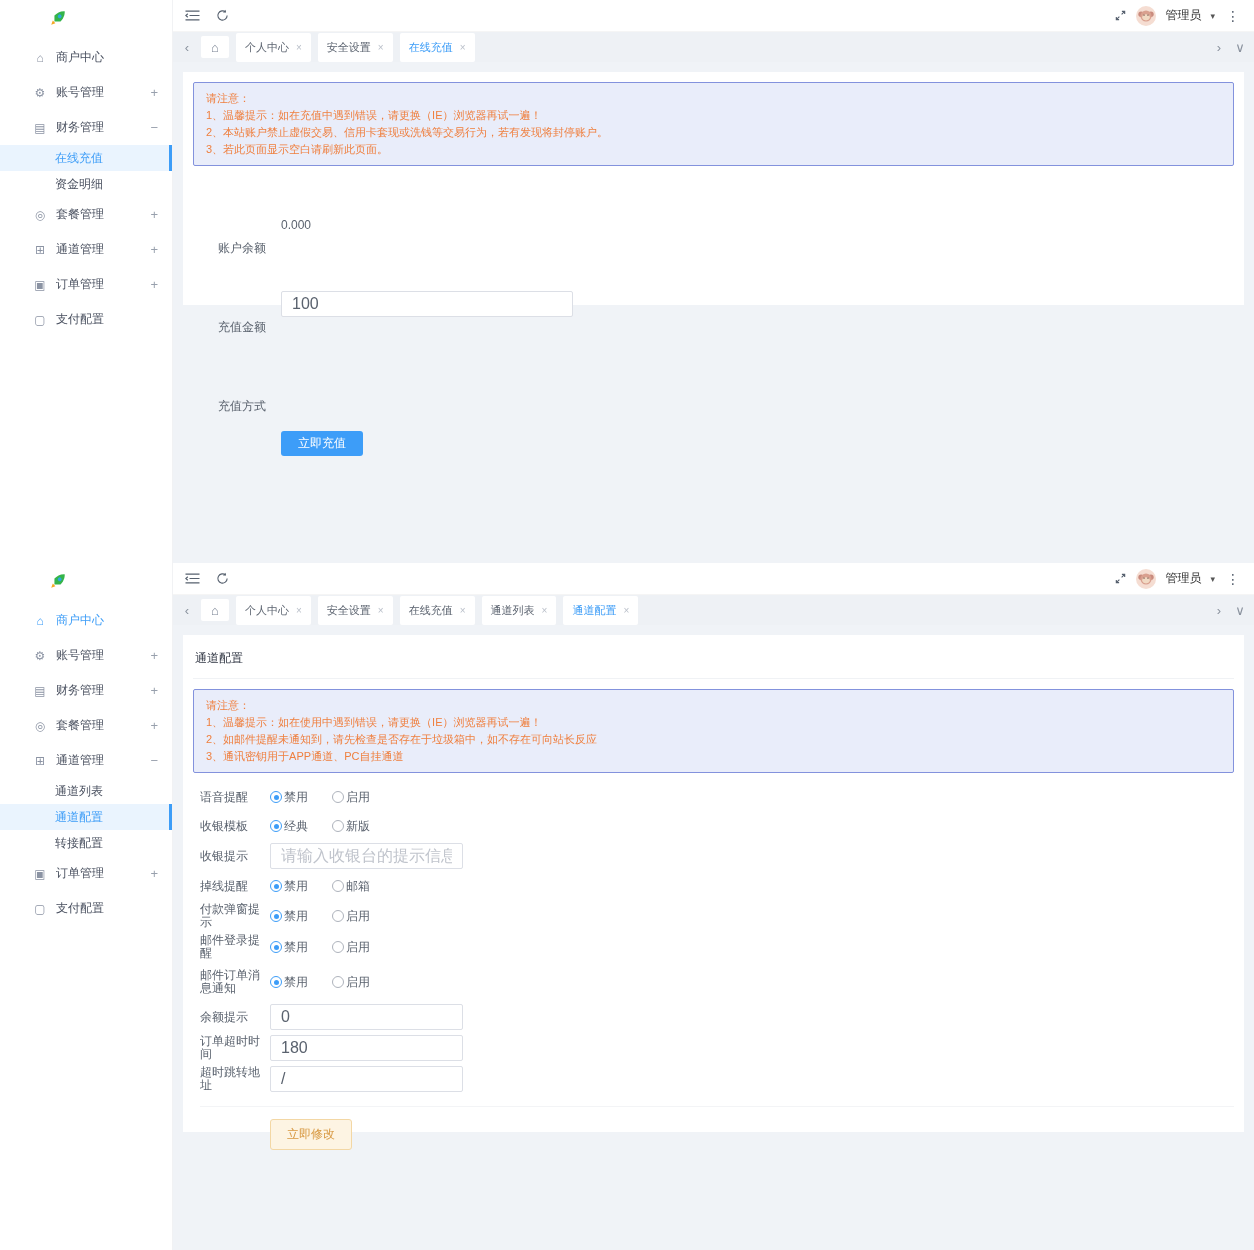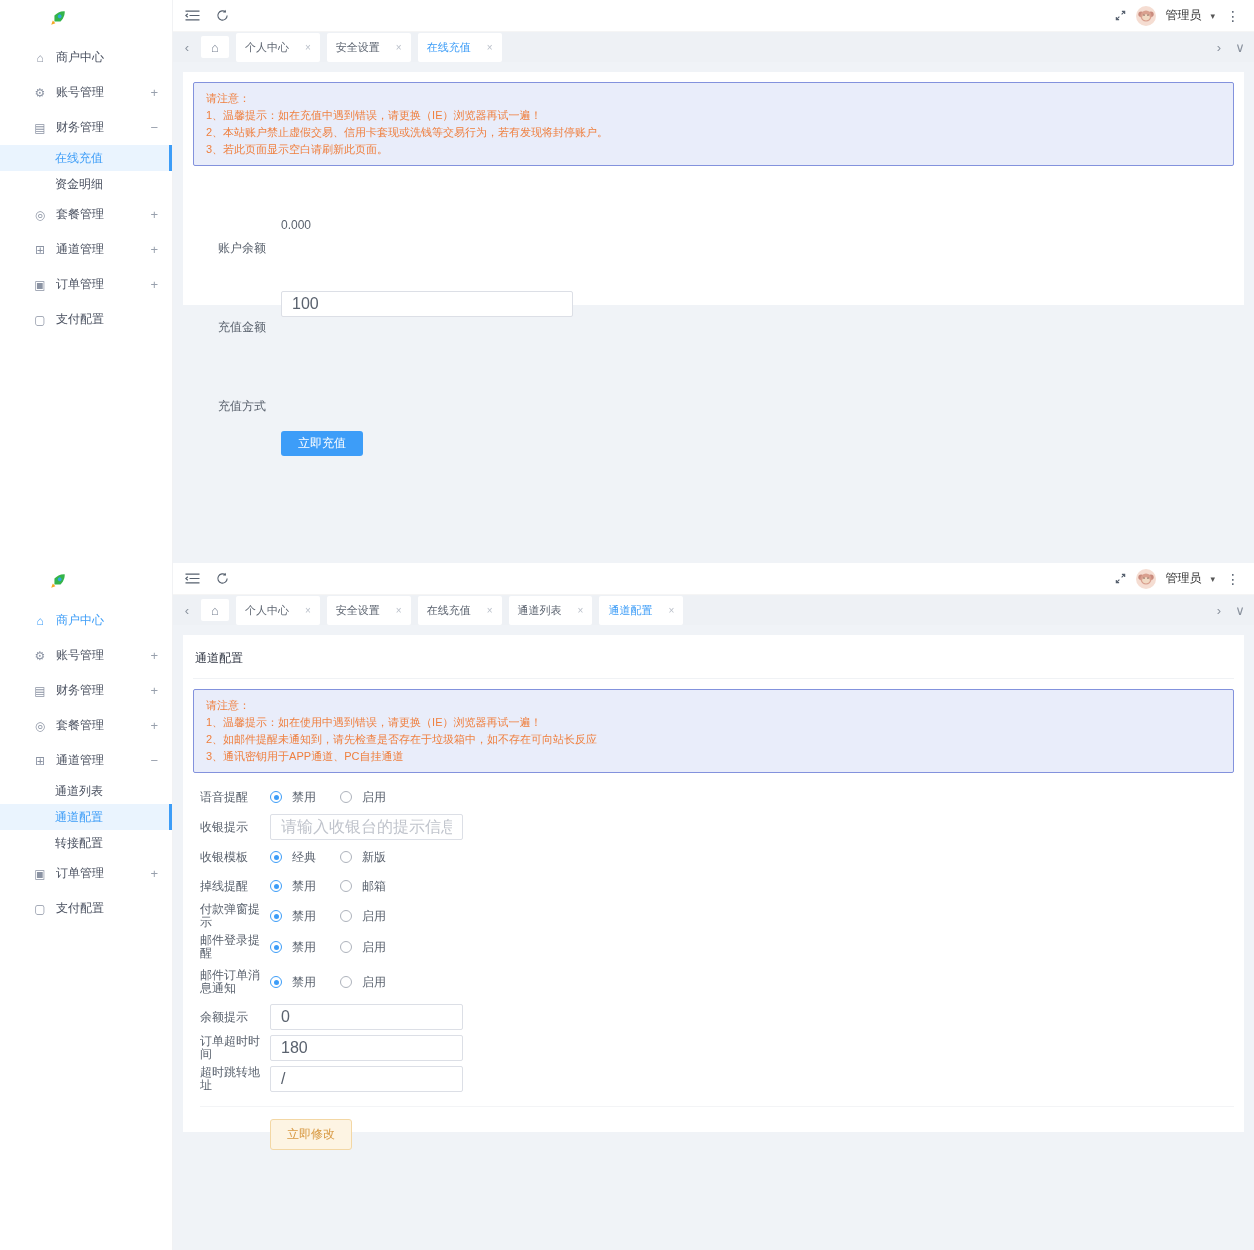--- a/index.html
+++ b/index.html
@@ -28,21 +28,21 @@
   .hicon { color:#56606e; display:flex; align-items:center; cursor:pointer; }
   .hdr-right { margin-left:auto; display:flex; align-items:center; gap:9px; }
   .avatar { width:20px; height:20px; border-radius:50%; overflow:hidden; background:#f5ddd2; display:flex; align-items:center; justify-content:center; flex:none; cursor:pointer; }
   .admin { font-size:12px; color:#333; cursor:pointer; }
   .caret { font-size:9px; color:#555; cursor:pointer; }
   .more { color:#56606e; font-size:14px; letter-spacing:0; cursor:pointer; padding:0 2px; }
 
   .tabbar { height:30px; background:#eef1f5; display:flex; align-items:center; padding:0 7px; gap:7px; }
   .nav-arrow { color:#8a929e; font-size:13px; width:14px; text-align:center; cursor:pointer; flex:none; }
   .tab-home { background:#fff; border-radius:2px; height:22px; width:28px; display:flex; align-items:center; justify-content:center; color:#7b8494; font-size:13px; cursor:pointer; flex:none; }
-  .tab { background:#fff; border-radius:2px; height:29px; display:flex; align-items:center; padding:0 9px; font-size:11px; color:#5c6470; gap:16px; cursor:pointer; flex:none; }
+  .tab { background:#fff; border-radius:2px; height:29px; display:flex; align-items:center; padding:0 9px; font-size:11px; color:#5c6470; gap:7px; cursor:pointer; flex:none; }
   .tab .tclose { color:#b9bfc9; font-size:10px; }
   .tab.active { color:#3d9df7; }
   .tab-spacer { flex:1; }
 
   .content { flex:1; background:#f0f3f7; padding:10px; }
   .card { background:#fff; }
   .p1 .card { height:233px; padding:10px; }
   .p2 .card { height:497px; padding:8px 10px; }
 
   .notice { background:#e9edfa; border:1px solid #8392dd; border-radius:2px; padding:7px 12px; font-size:11px; line-height:17px; color:#ef7f3e; }
@@ -56,21 +56,21 @@
   .ipt { border:1px solid #dcdfe6; border-radius:2px; height:26px; padding:0 10px; font-size:16px; color:#5a626e; outline:none; font-family:inherit; background:#fff; }
   .ipt::placeholder { color:#c0c4cc; }
   .ipt1 { width:292px; }
   .btn-primary { background:#3d9df8; color:#fff; border:none; border-radius:3px; font-size:12px; padding:4px 17px; margin-left:63px; margin-top:2px; cursor:pointer; font-family:inherit; }
 
   .form2 { padding:12px 0 0 7px; font-size:12px; color:#5a626e; }
   .frow2 { display:flex; align-items:center; margin-bottom:5px; min-height:24px; }
   .flabel2 { width:64px; margin-right:6px; flex:none; line-height:13px; }
   .ipt2 { width:193px; }
   .radio-group { display:flex; align-items:center; gap:24px; }
-  .ropt { display:flex; align-items:center; gap:10px; cursor:pointer; }
+  .ropt { display:flex; align-items:center; gap:2px; cursor:pointer; }
   .radio { width:12px; height:12px; border-radius:50%; border:1px solid #aeb3bc; display:flex; align-items:center; justify-content:center; background:#fff; flex:none; }
   .radio.checked { border-color:#3d9df8; }
   .radio.checked::after { content:""; width:5px; height:5px; border-radius:50%; background:#3d9df8; }
   .form2-footer { border-top:1px solid #f3f4f6; margin-top:14px; padding-top:12px; }
   .btn-warn { background:#fdf4e3; color:#d7973f; border:1px solid #f3d7a4; border-radius:3px; font-size:12px; padding:6px 16px; margin-left:70px; cursor:pointer; font-family:inherit; }
 
   svg { display:block; }
 </style>
 </head>
 <body>
@@ -369,39 +369,39 @@
                 <span>禁用</span>
               </span>
               <span class="ropt">
                 <span class="radio"></span>
                 <span>启用</span>
               </span>
             </span>
           </div>
 
           <div class="frow2">
+            <span class="flabel2">收银模板</span>
+            <span class="radio-group">
+              <span class="ropt">
+                <span class="radio checked"></span>
+                <span>经典</span>
+              </span>
+              <span class="ropt">
+                <span class="radio"></span>
+                <span>新版</span>
+              </span>
+            </span>
+          </div>
+
+          <div class="frow2">
             <span class="flabel2">收银提示</span>
             <input class="ipt ipt2" placeholder="请输入收银台的提示信息" style="">
           </div>
 
           <div class="frow2">
-            <span class="flabel2">收银模板</span>
-            <span class="radio-group">
-              <span class="ropt">
-                <span class="radio checked"></span>
-                <span>经典</span>
-              </span>
-              <span class="ropt">
-                <span class="radio"></span>
-                <span>新版</span>
-              </span>
-            </span>
-          </div>
-
-          <div class="frow2">
             <span class="flabel2">掉线提醒</span>
             <span class="radio-group">
               <span class="ropt">
                 <span class="radio checked"></span>
                 <span>禁用</span>
               </span>
               <span class="ropt">
                 <span class="radio"></span>
                 <span>邮箱</span>
               </span>

